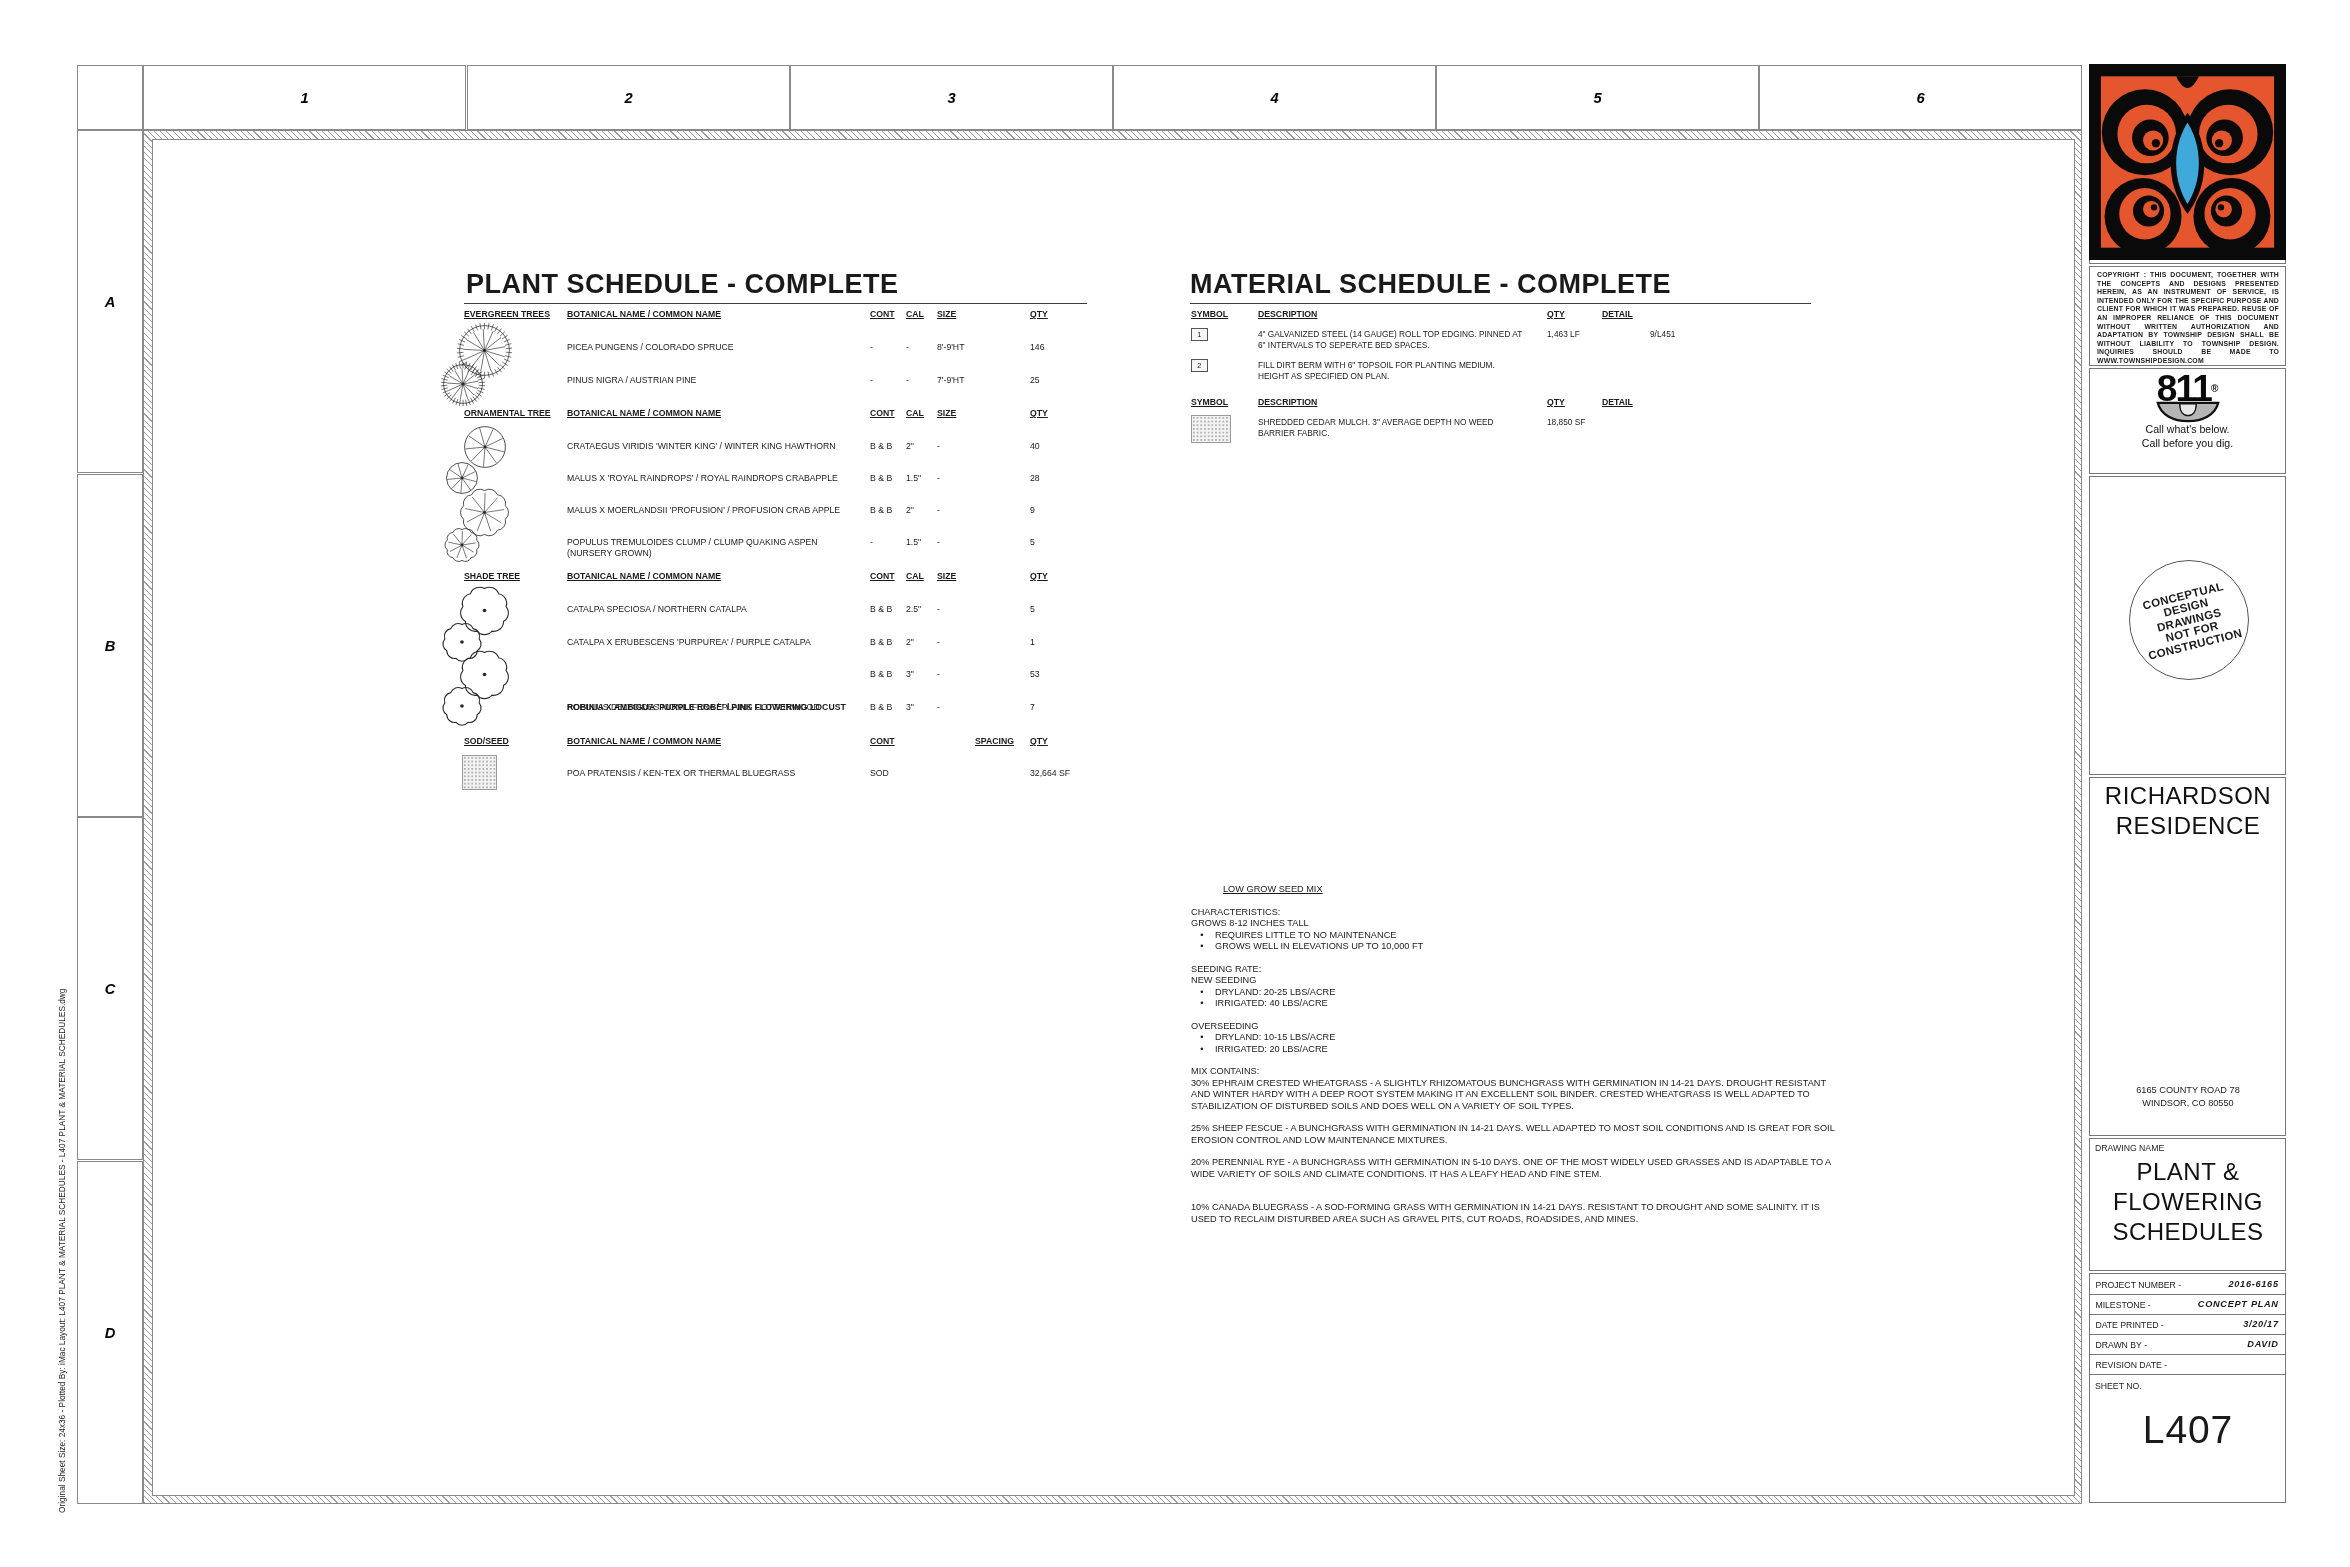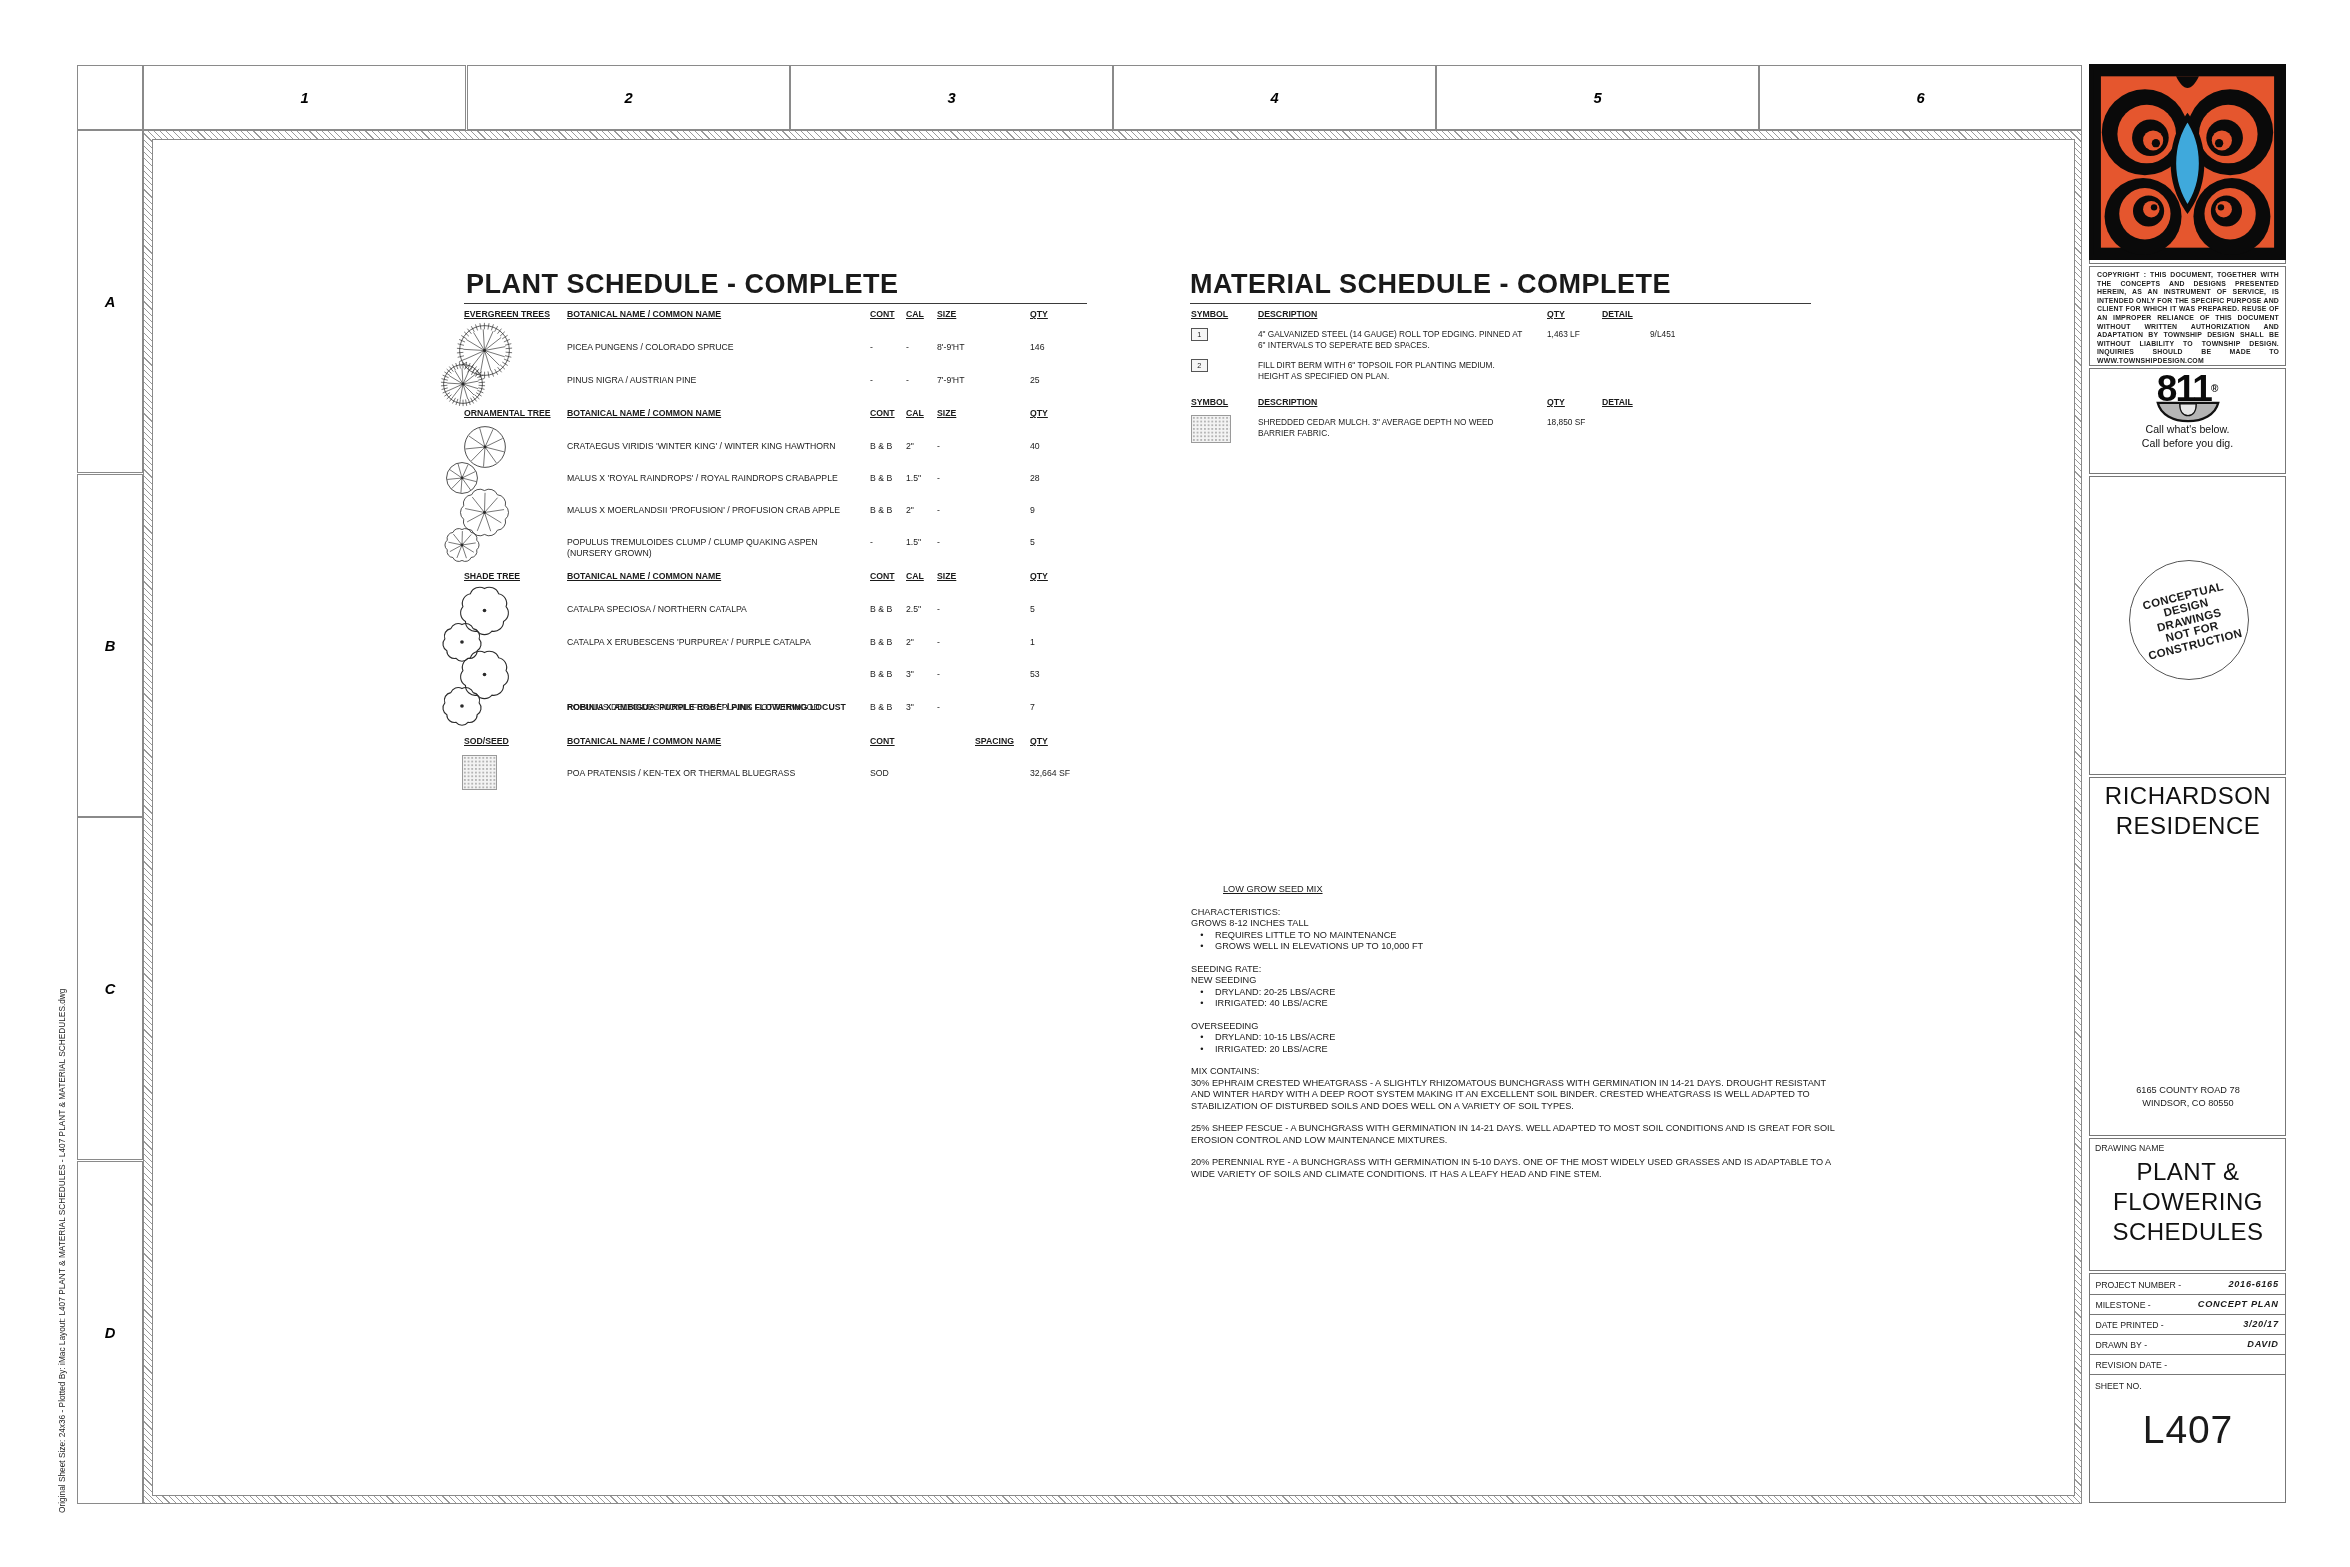--- a/index.html
+++ b/index.html
@@ -419,20 +419,21 @@
       <div class="seedline bullet">IRRIGATED: 20 LBS/ACRE</div>
       <div class="gap"></div>
       <div class="seedline">MIX CONTAINS:</div>
       <div class="seedline para">30% EPHRAIM CRESTED WHEATGRASS - A SLIGHTLY RHIZOMATOUS BUNCHGRASS WITH GERMINATION IN 14-21 DAYS. DROUGHT RESISTANT AND WINTER HARDY WITH A DEEP ROOT SYSTEM MAKING IT AN EXCELLENT SOIL BINDER. CRESTED WHEATGRASS IS WELL ADAPTED TO STABILIZATION OF DISTURBED SOILS AND DOES WELL ON A VARIETY OF SOIL TYPES.</div>
       <div class="gap"></div>
       <div class="seedline para">25% SHEEP FESCUE - A BUNCHGRASS WITH GERMINATION IN 14-21 DAYS. WELL ADAPTED TO MOST SOIL CONDITIONS AND IS GREAT FOR SOIL EROSION CONTROL AND LOW MAINTENANCE MIXTURES.</div>
       <div class="gap"></div>
       <div class="seedline para">20% PERENNIAL RYE - A BUNCHGRASS WITH GERMINATION IN 5-10 DAYS. ONE OF THE MOST WIDELY USED GRASSES AND IS ADAPTABLE TO A WIDE VARIETY OF SOILS AND CLIMATE CONDITIONS. IT HAS A LEAFY HEAD AND FINE STEM.</div>
       <div class="gap"></div>
       <div class="gap"></div>
+      <div class="seedline para">10% CANADA BLUEGRASS - A SOD-FORMING GRASS WITH GERMINATION IN 14-21 DAYS. RESISTANT TO DROUGHT AND SOME SALINITY. IT IS USED TO RECLAIM DISTURBED AREA SUCH AS GRAVEL PITS, CUT ROADS, ROADSIDES, AND MINES.</div>
     </div>
 
   <div class="tb" style="left:2089px;top:64px;width:197px;height:1439px;"></div>
 
   <div class="abs" style="left:2089px;top:64px;width:197px;height:196px;">
     <svg width="197" height="196" viewBox="0 0 215 213">
       <rect x="0" y="0" width="215" height="213" fill="#0a0a0a"></rect>
       <rect x="13" y="13" width="189" height="187" fill="#E5562E"></rect>
 
       <g>

